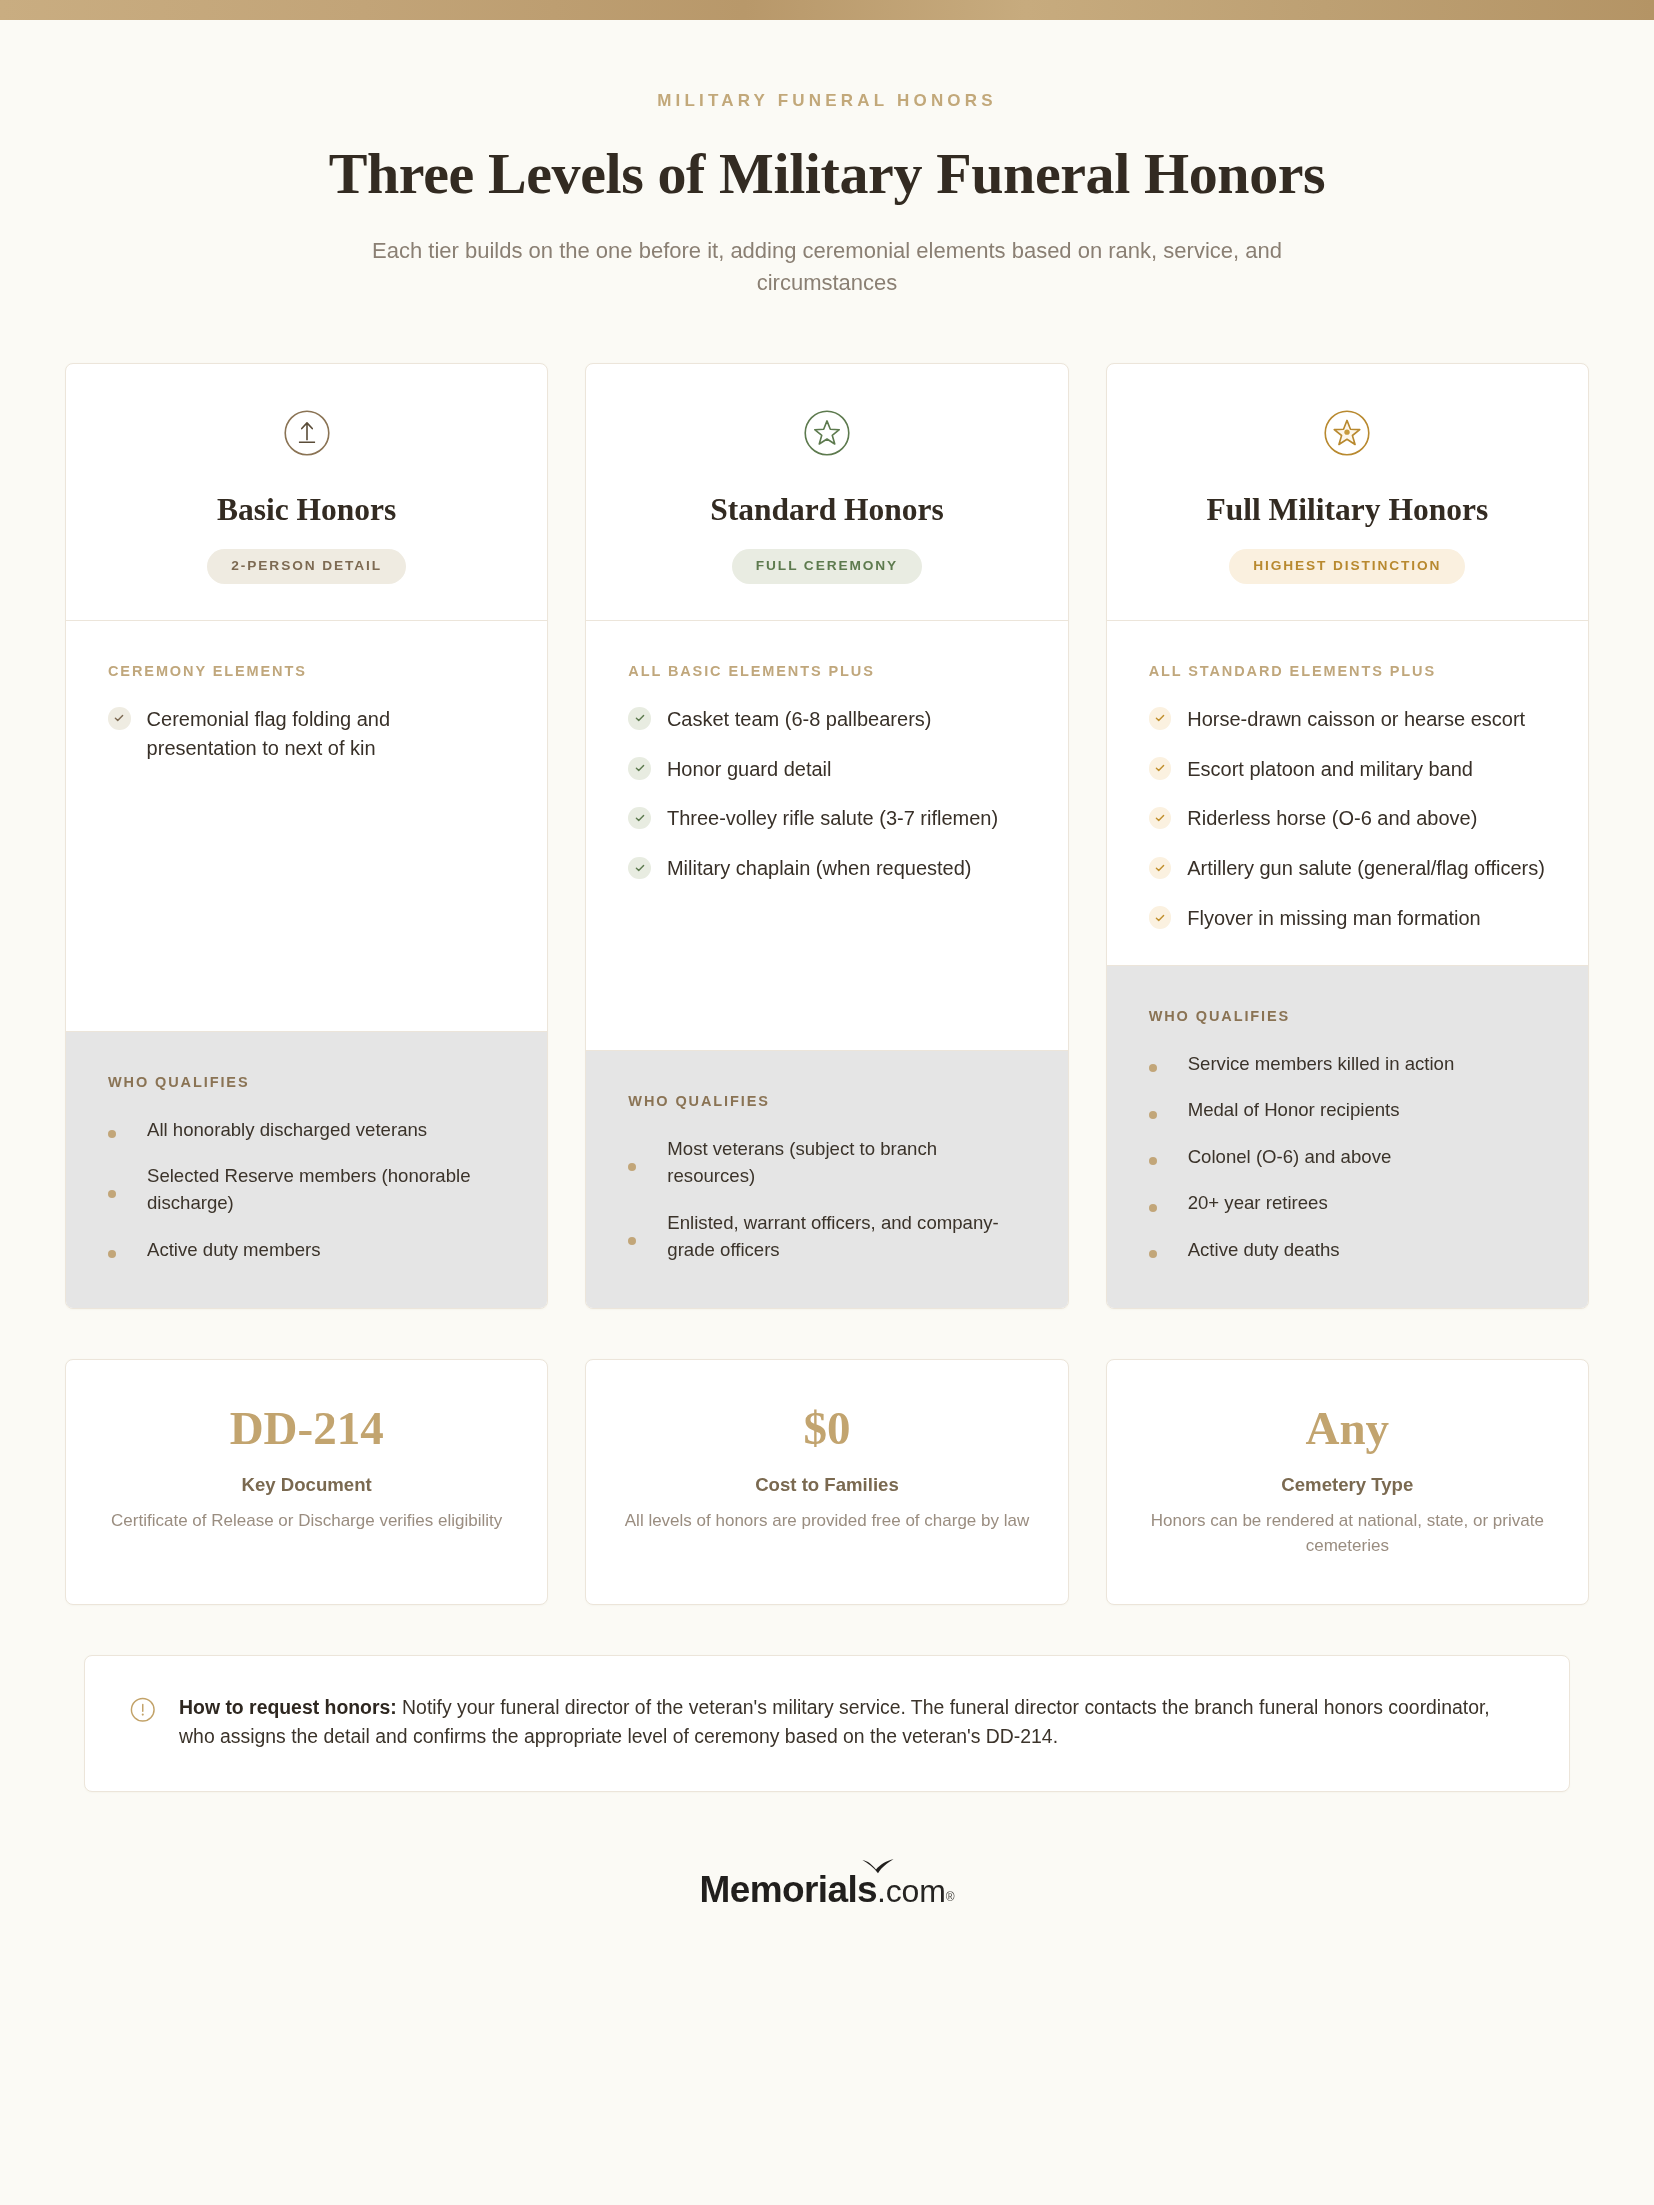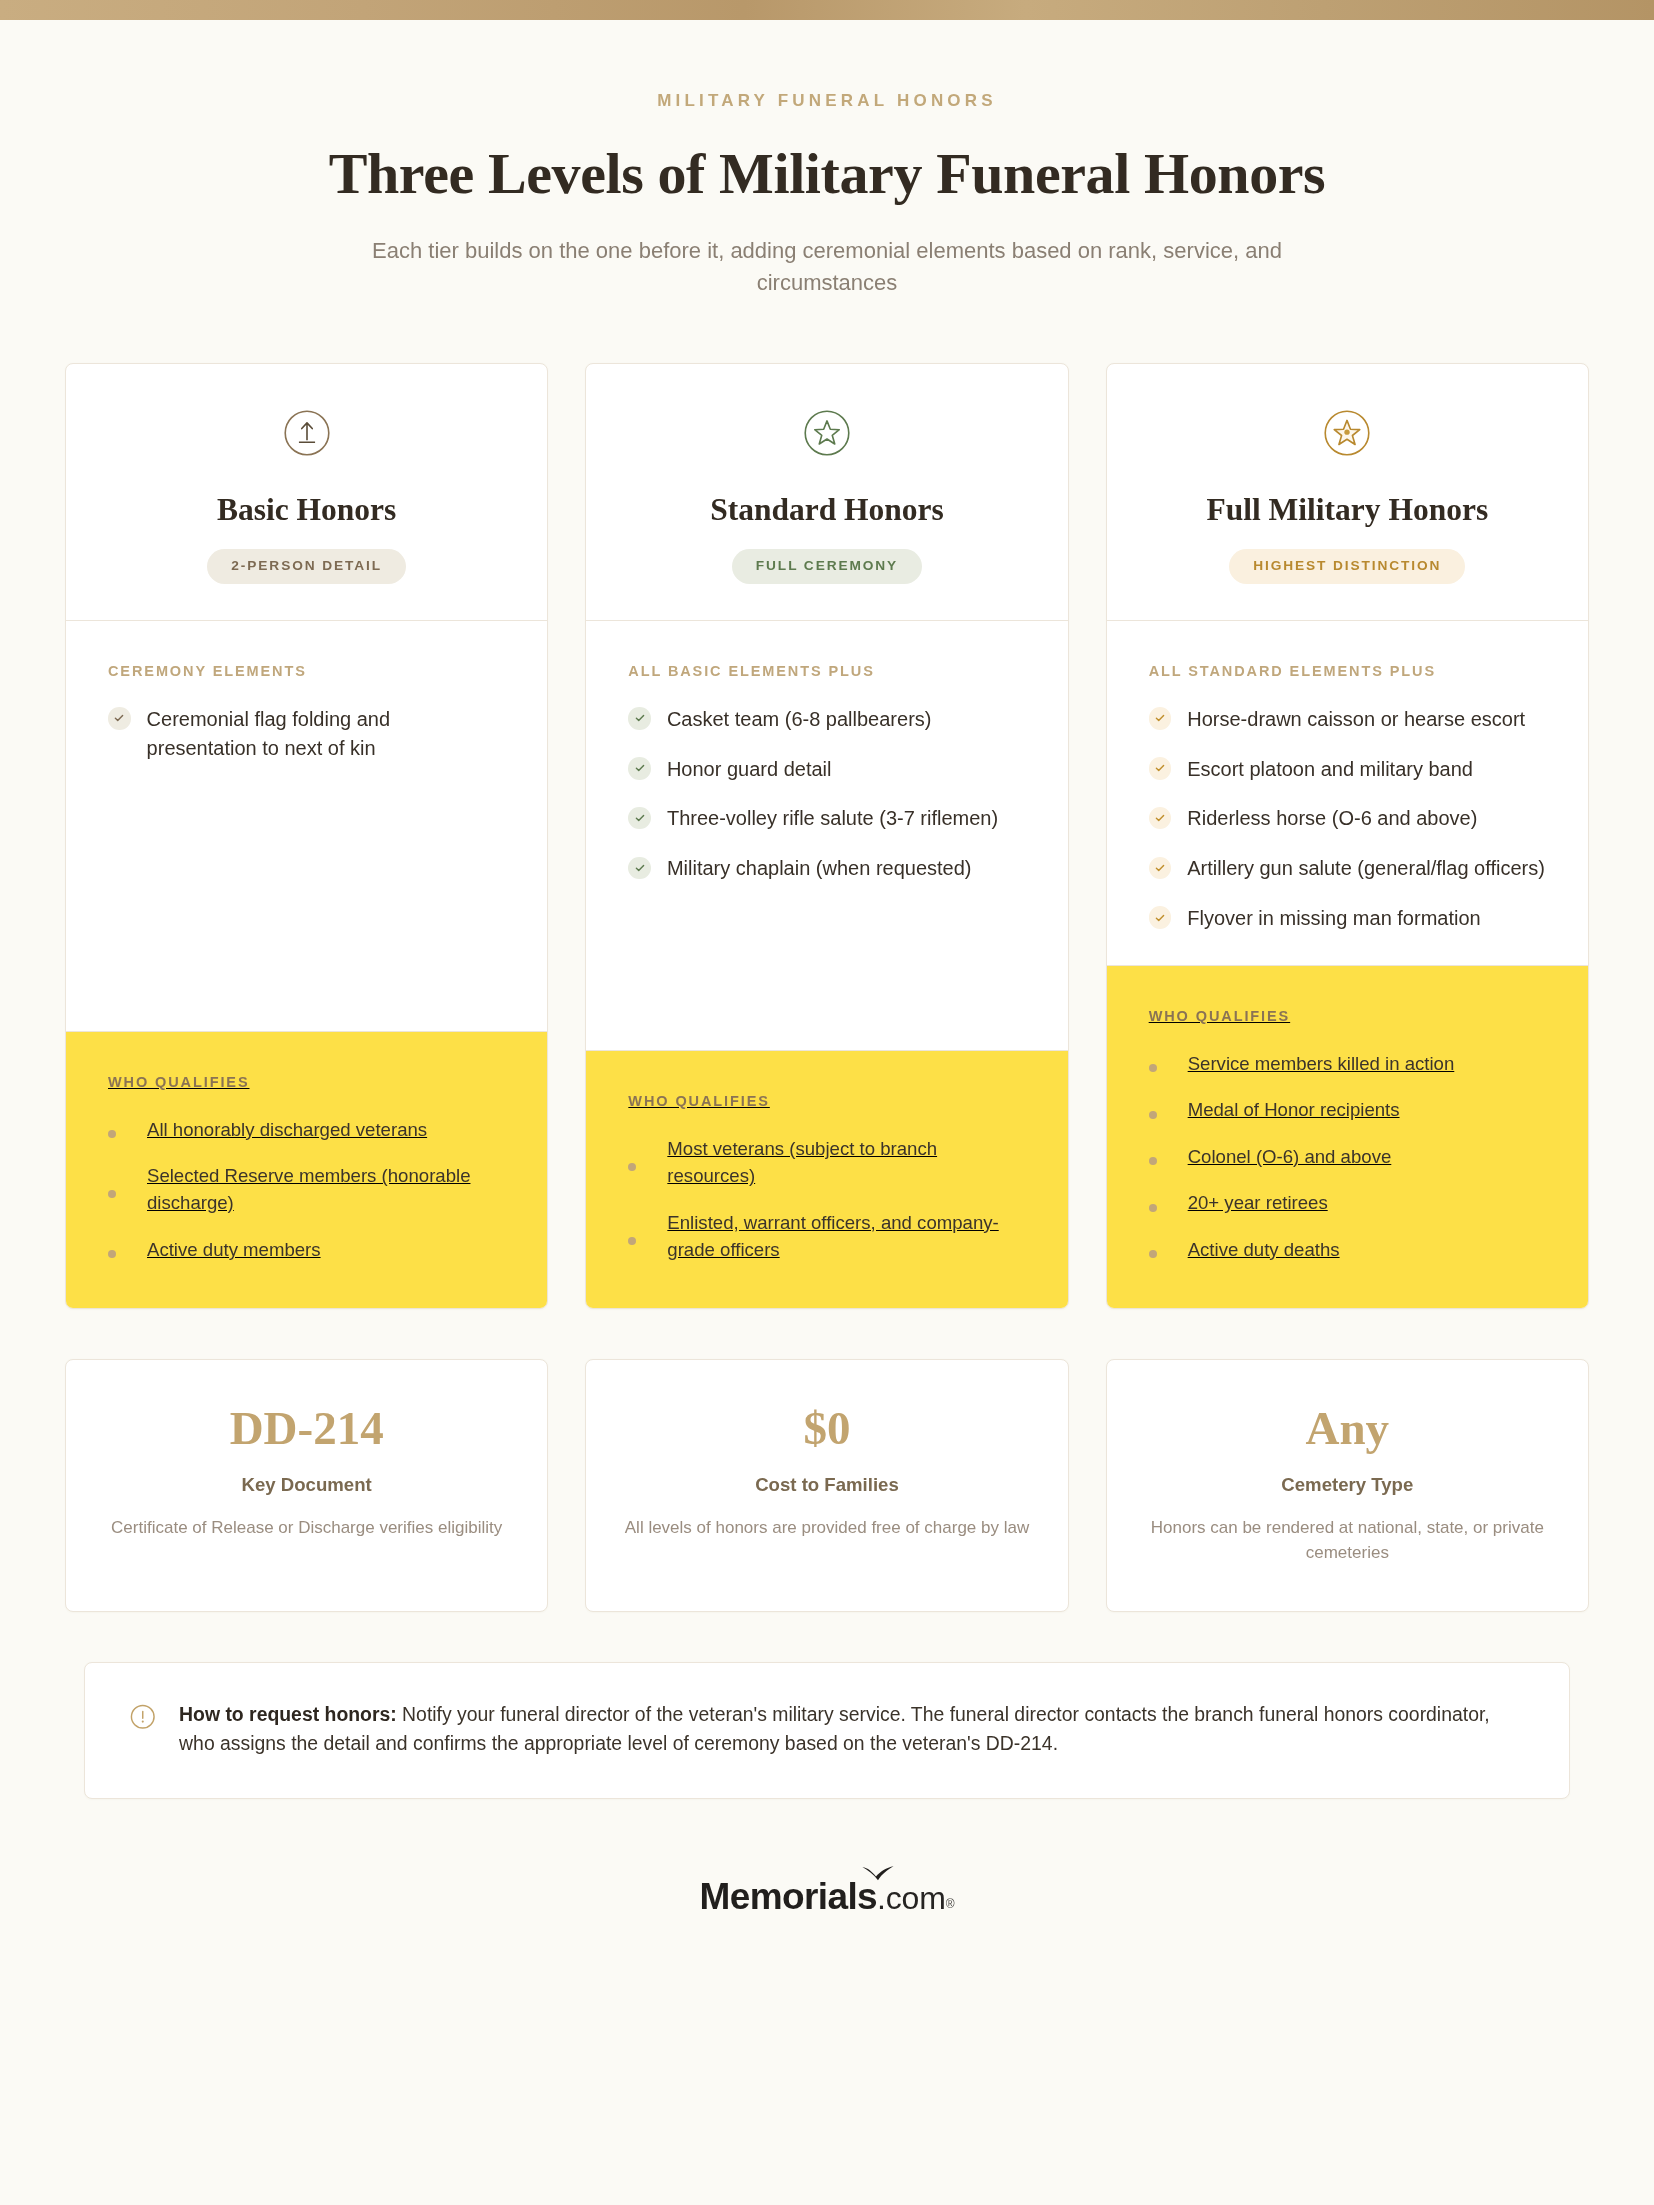--- a/index.html
+++ b/index.html
@@ -148,24 +148,23 @@
   .chk-standard { background: #e8ece1; }
   .chk-full     { background: #fbf1e0; }
   .item-text {
     font-size: 20px;
     line-height: 1.44;
     color: #383028;
   }
 
   
   .tier-qual {
-    background: #fde047;
+    background: #e5e5e5;
     border-top: 0.8px solid #ece5da;
     padding: 42px 42px 45px;
-    text-decoration: underline;
   }
   ul.bullets { list-style: none; }
   ul.bullets li {
     display: flex;
     align-items: center;
     gap: 31px;
     margin-bottom: 19.4px;
   }
   ul.bullets li:last-child { margin-bottom: 0; }
   .dot {
@@ -208,21 +207,21 @@
   .stat-label {
     font-size: 18.6px;
     font-weight: bold;
     color: #7a6950;
     margin-top: 21px;
   }
   .stat-desc {
     font-size: 17px;
     line-height: 1.45;
     color: #9a8d80;
-    margin-top: 20px;
+    margin-top: 13px;
   }
 
   
   .note {
     margin: 50px 84px 0;
     background: #ffffff;
     border: 0.8px solid #ece5da;
     border-radius: 8px;
     padding: 37px 44px 39px;
     display: flex;

